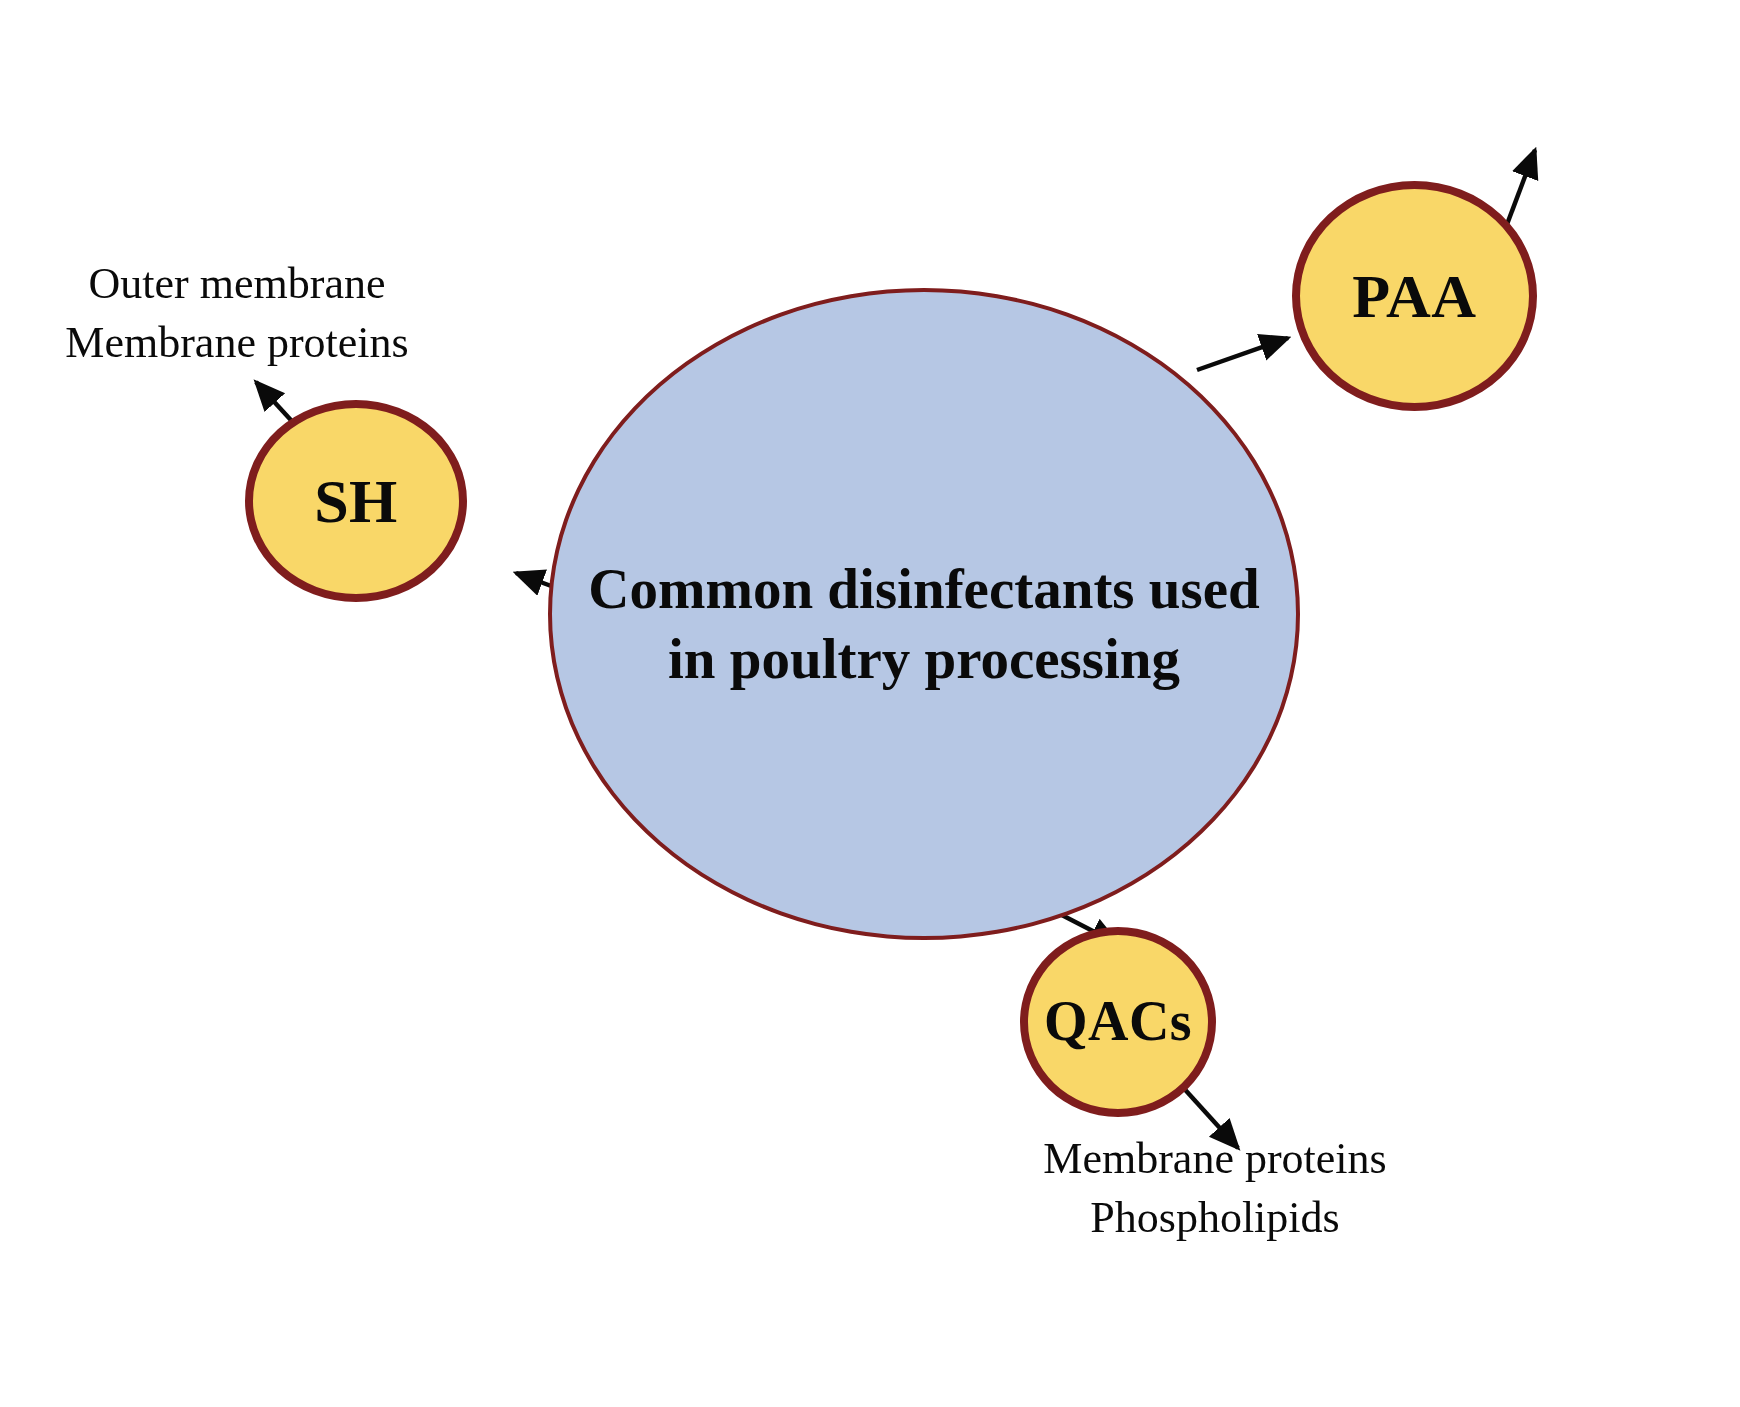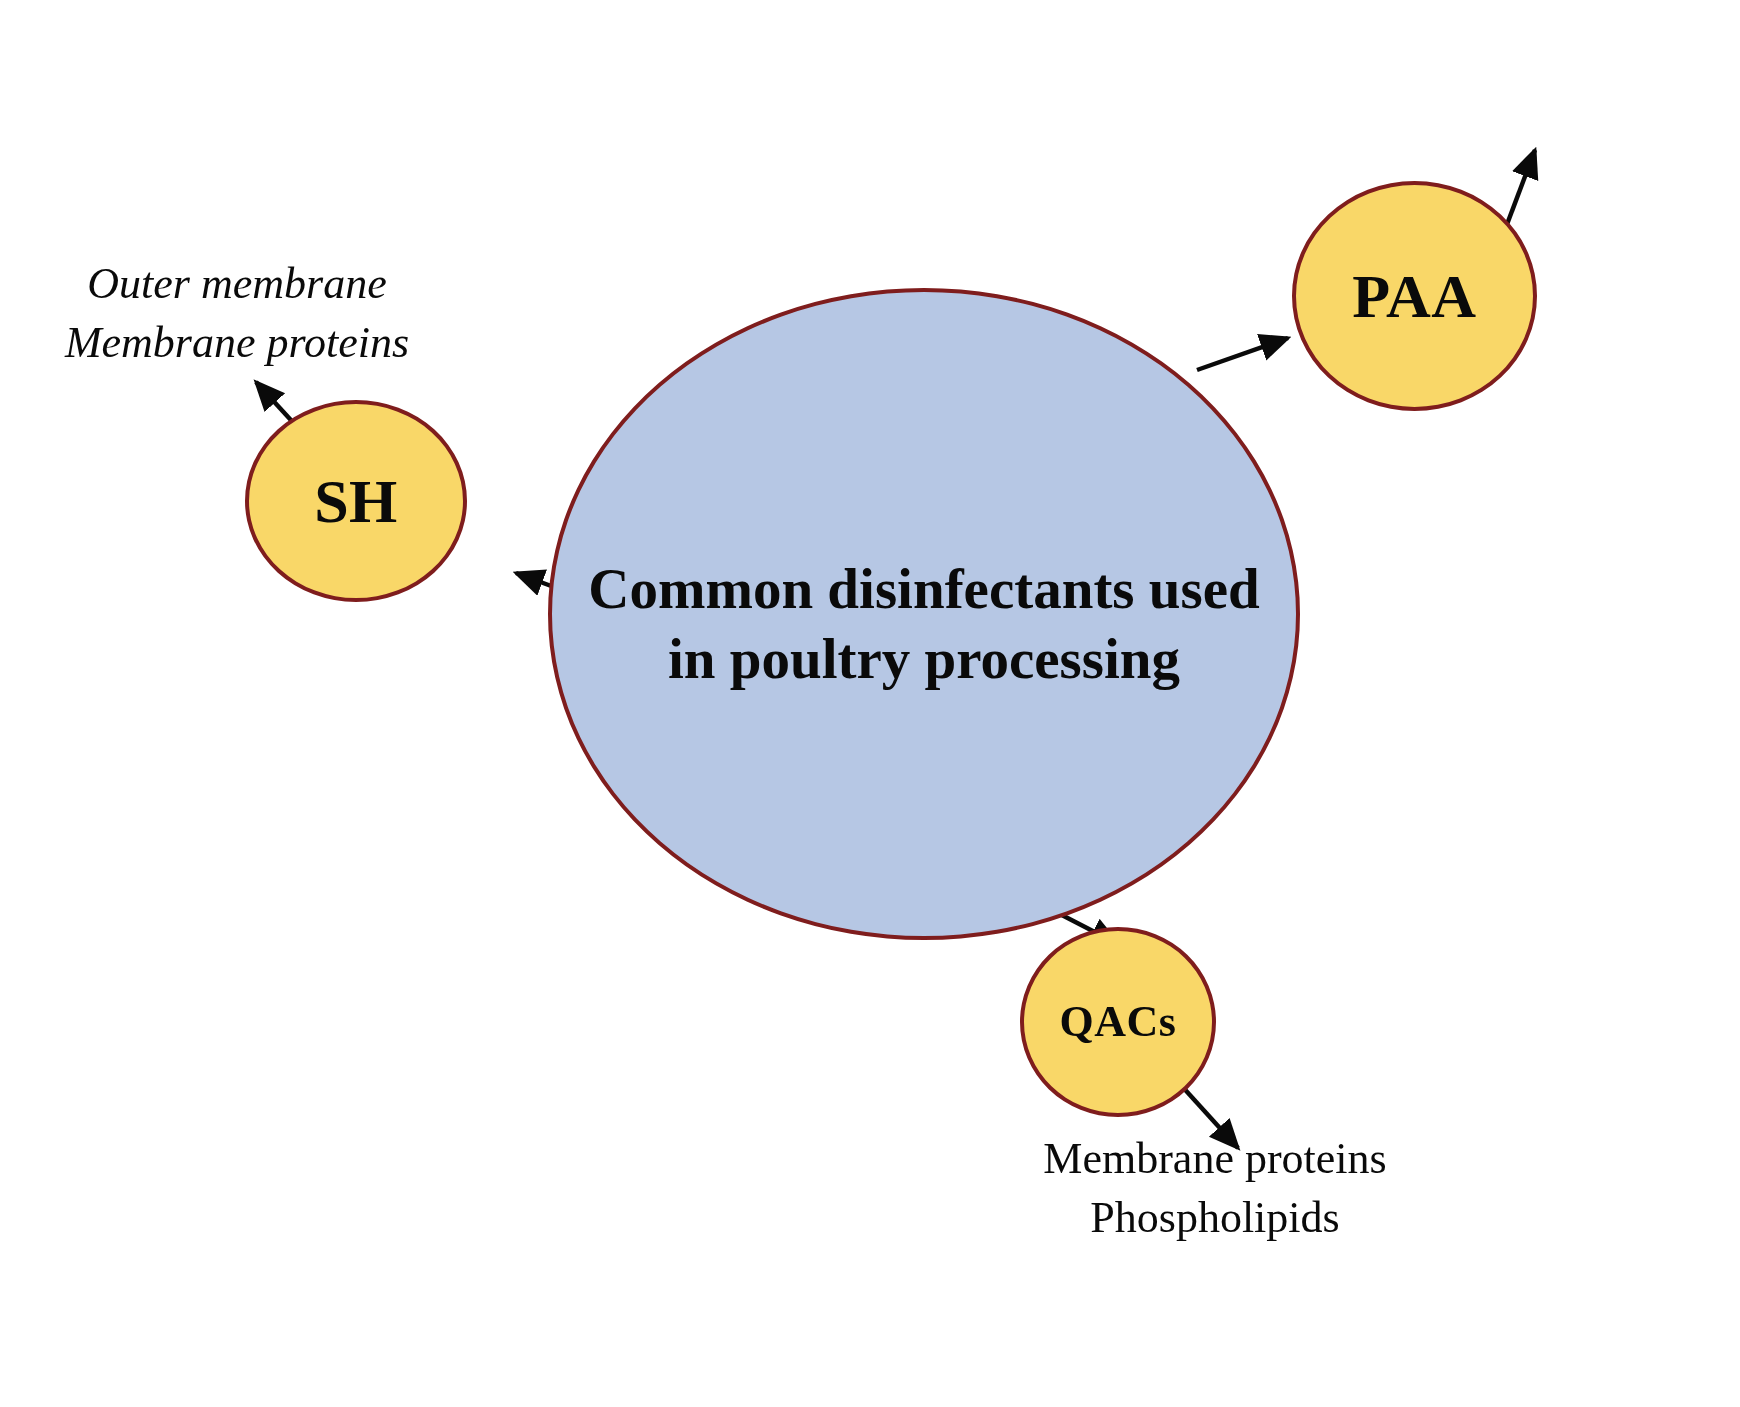--- a/index.html
+++ b/index.html
@@ -26,21 +26,21 @@
     width: 1740px;
     height: 1407px;
     pointer-events: none;
   }
 
   
   .node {
     position: absolute;
     box-sizing: border-box;
     border-radius: 50%;
-    border: 4px solid #7f1d1d;
+    border: 8px solid #7f1d1d;
     display: flex;
     align-items: center;
     justify-content: center;
     text-align: center;
     z-index: 3;
   }
   .node-label {
     font-weight: bold;
     letter-spacing: 0.5px;
     line-height: 1.14;
@@ -82,21 +82,21 @@
   }
   #node-paa .node-label { font-size: 62px; }
 
   #node-qacs {
     left: 1020px;
     top: 927px;
     width: 196px;
     height: 190px;
     background: #f9d768;
   }
-  #node-qacs .node-label { font-size: 44px; }
+  #node-qacs .node-label { font-size: 56px; }
 
   
   .label {
     position: absolute;
     font-size: 44px;
     line-height: 1.33;
     white-space: nowrap;
     z-index: 2;
   }
   .label .line { display: block; }
@@ -105,21 +105,20 @@
     left: 1382px;
     top: 20px;
     text-align: center;
     transform: translateX(-50%);
   }
   #label-sh-effects {
     left: 237px;
     top: 255px;
     text-align: center;
     transform: translateX(-50%);
-    font-style: italic;
   }
   #label-qacs-effects {
     left: 1215px;
     top: 1130px;
     text-align: center;
     transform: translateX(-50%);
   }
 </style>
 </head>
 <body>

